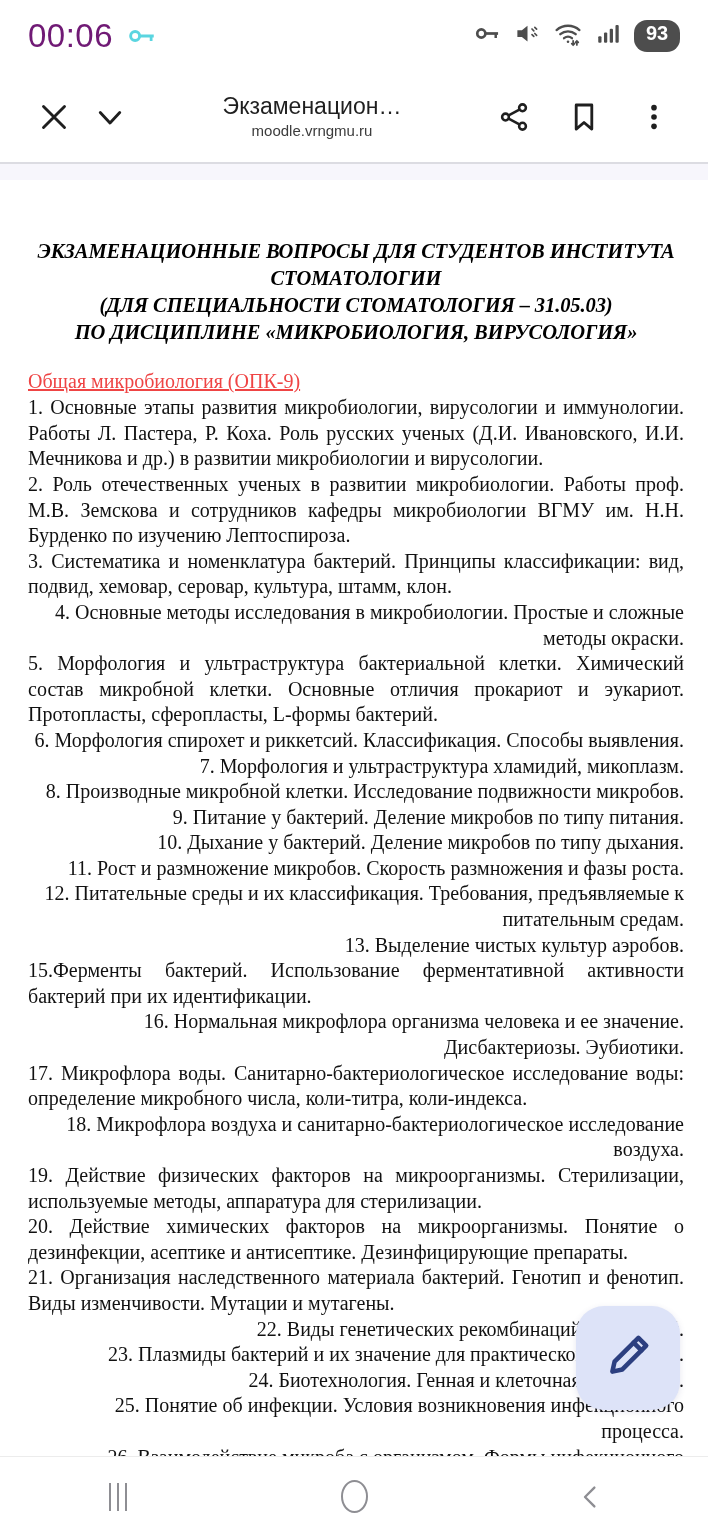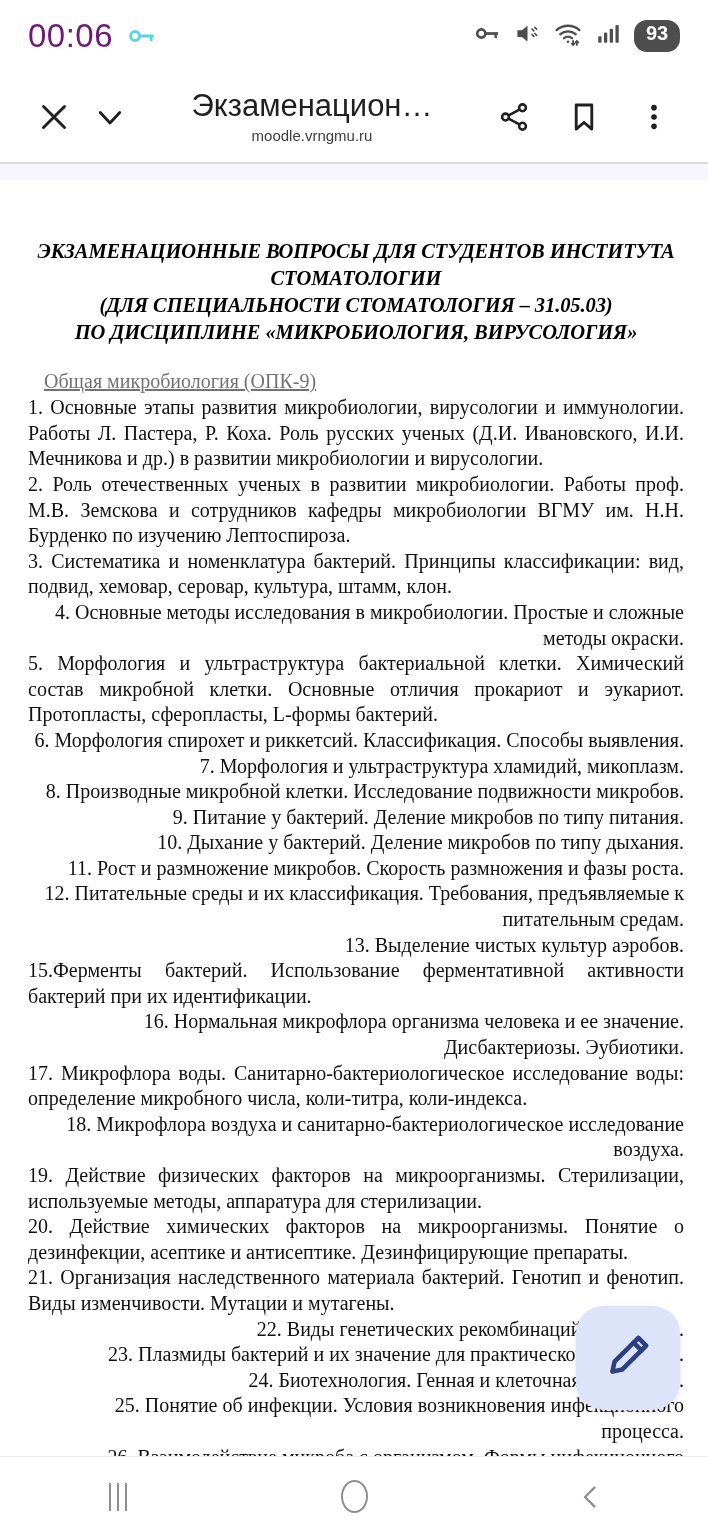--- a/index.html
+++ b/index.html
@@ -34,43 +34,43 @@
     height: 90px; display: flex; align-items: center;
     padding: 0 26px; background: #fff;
   }
   .ab-btn { width: 56px; height: 56px; display: flex; align-items: center; justify-content: center; flex: 0 0 auto; }
   .ab-titlewrap {
     flex: 1 1 auto; display: flex; flex-direction: column;
     align-items: center; justify-content: center; overflow: hidden;
     padding: 0 6px;
   }
   .ab-title {
-    font-size: 31px; color: #1f1f1f; white-space: nowrap;
+    font-size: 23px; color: #1f1f1f; white-space: nowrap;
     line-height: 1.15; max-width: 100%; overflow: hidden;
   }
   .ab-url { font-size: 15px; color: #3c3c3c; white-space: nowrap; line-height: 1.3; margin-top: 2px; }
   .ab-actions { display: flex; align-items: center; gap: 14px; flex: 0 0 auto; }
   .appbar-divider { height: 2px; background: #dcdce2; }
   .appbar-band { height: 16px; background: #f7f6fc; }
 
   
   .docwrap { position: relative; background: #fff; }
   .page {
     background: #fff;
     padding: 58px 24px 0 28px;
   }
   .doc-title {
     text-align: center; font-family: "Liberation Serif", serif;
     font-weight: bold; font-size: 20.5px; color: #000;
     line-height: 1.32; letter-spacing: -0.1px; font-style: italic;
   }
   .doc-sub { margin-top: 24px; }
   .doc-heading {
-    font-family: "Liberation Serif", serif; font-size: 20px; color: #737373;
-    text-decoration: underline; margin-bottom: 2px; margin-left: 16px;
+    font-family: "Liberation Serif", serif; font-size: 20px; color: #ef4444;
+    text-decoration: underline; margin-bottom: 2px;
   }
   .doc-item {
     font-family: "Liberation Serif", serif; font-size: 20px; color: #111;
     line-height: 1.28; text-align: justify; text-justify: inter-word;
     margin: 0; padding: 0;
   }
   .doc-item.nojust { text-align: right; }
 
   
   .fab {

